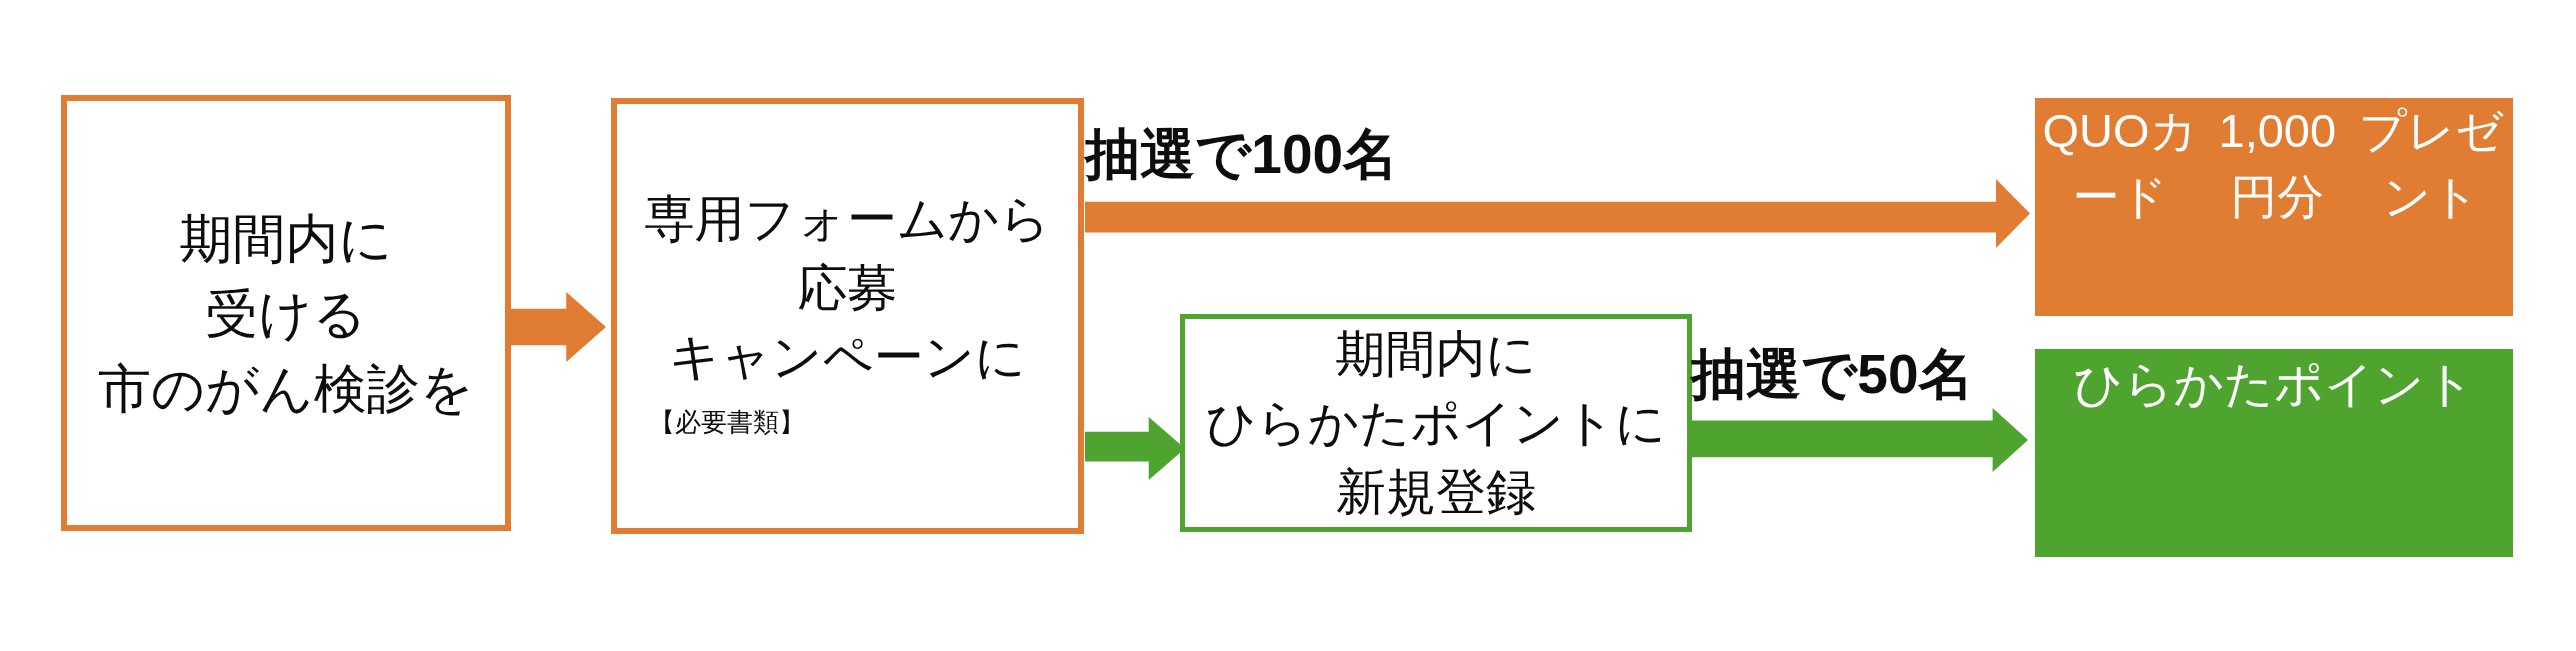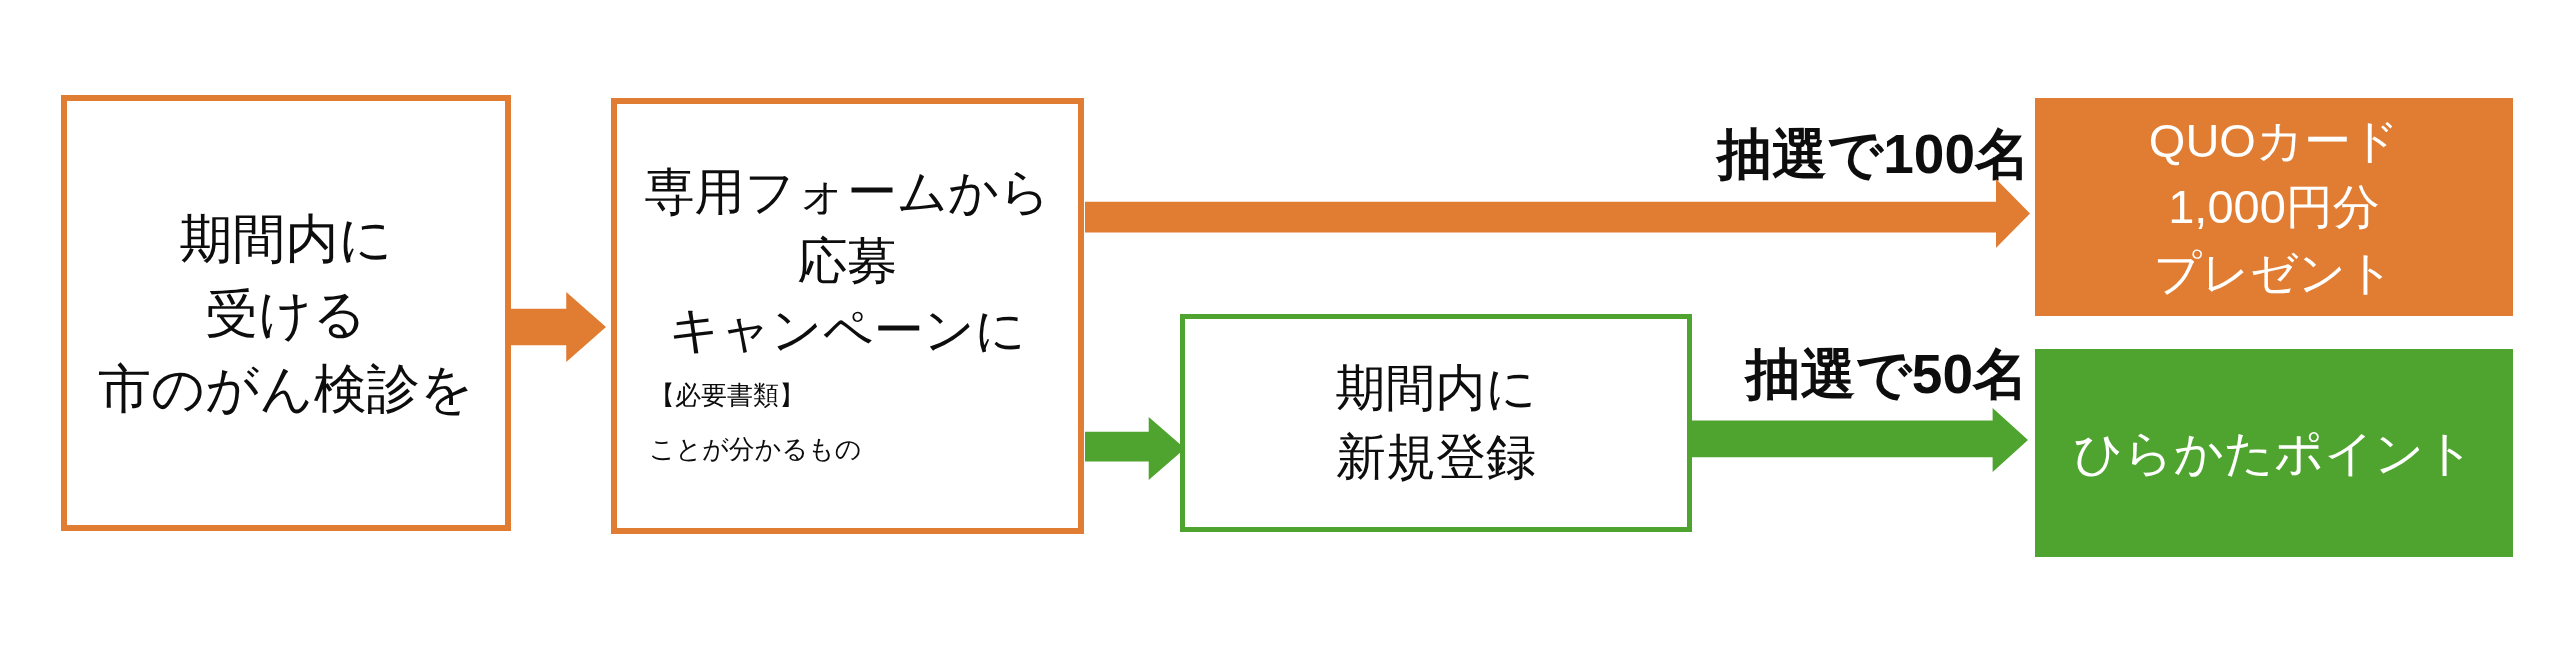--- a/index.html
+++ b/index.html
@@ -8,21 +8,21 @@
 
   
   .obox{position:absolute;box-sizing:border-box;background:#ffffff;
         display:flex;flex-direction:column;align-items:center;justify-content:center;
         text-align:center;}
   .border-orange{border:6.6px solid var(--orange);}
   .border-green{border:5.9px solid var(--green);}
 
   
   .fbox{position:absolute;box-sizing:border-box;color:#ffffff;
-        display:flex;flex-direction:column;align-items:center;justify-content:center;
+        display:flex;align-items:flex-start;justify-content:center;
         text-align:center;}
   .fill-orange{background:var(--orange);}
   .fill-green{background:var(--green);gap:12px;}
 
   
   .arrow{position:absolute;}
   .arrow-orange{background:var(--orange);}
   .arrow-green{background:var(--green);}
   #arrow-1{left:509px;top:292px;width:97px;height:70px;
      clip-path:polygon(0 24%,59% 24%,59% 0,100% 50%,59% 100%,59% 76%,0 76%);}
@@ -40,21 +40,21 @@
   #box-apply .main{font-size:50px;line-height:69px;text-align:center;}
   #box-apply .note{font-size:26px;line-height:50px;text-align:left;
      align-self:flex-start;padding-left:32px;margin-top:4.4px;}
   #box-register{left:1180px;top:314px;width:512px;height:218px;
      font-size:50px;line-height:69px;}
   #box-prize-quo{left:2035px;top:98px;width:478px;height:218px;
      font-size:47px;line-height:66px;}
   #box-prize-point{left:2035px;top:349px;width:478px;height:208px;
      font-size:49px;line-height:70px;}
 
-  .lottery-label{position:absolute;font-weight:700;font-size:55px;text-align:right;
+  .lottery-label{position:absolute;font-weight:700;font-size:55px;text-align:left;
      color:#0d0d0d;white-space:nowrap;}
   #label-100{left:1085px;top:118px;width:945px;}
   #label-50{left:1691px;top:338px;width:337px;}
 </style>
 </head>
 <body>
 
 <div id="canvas">
 
   <div id="box-screening" class="obox border-orange">
@@ -63,36 +63,36 @@
     <div>市のがん検診を</div>
   </div>
 
   <div id="arrow-1" class="arrow arrow-orange"></div>
 
   <div id="box-apply" class="obox border-orange">
     <div class="main">専用フォームから</div>
     <div class="main">応募</div>
     <div class="main">キャンペーンに</div>
     <div class="note">【必要書類】</div>
-    <div class="note">ことが分かるもの</div>
   </div>
 
   <div id="label-100" class="lottery-label">抽選で100名</div>
   <div id="arrow-top" class="arrow arrow-orange"></div>
 
   <div id="box-prize-quo" class="fbox fill-orange">
     <div>QUOカード</div>
     <div>1,000円分</div>
     <div>プレゼント</div>
   </div>
 
   <div id="arrow-green-1" class="arrow arrow-green"></div>
 
   <div id="box-register" class="obox border-green">
     <div>期間内に</div>
+    <div>ひらかたポイントに</div>
     <div>新規登録</div>
   </div>
 
   <div id="label-50" class="lottery-label">抽選で50名</div>
   <div id="arrow-green-2" class="arrow arrow-green"></div>
 
   <div id="box-prize-point" class="fbox fill-green">
     <div>ひらかたポイント</div>
   </div>
 

